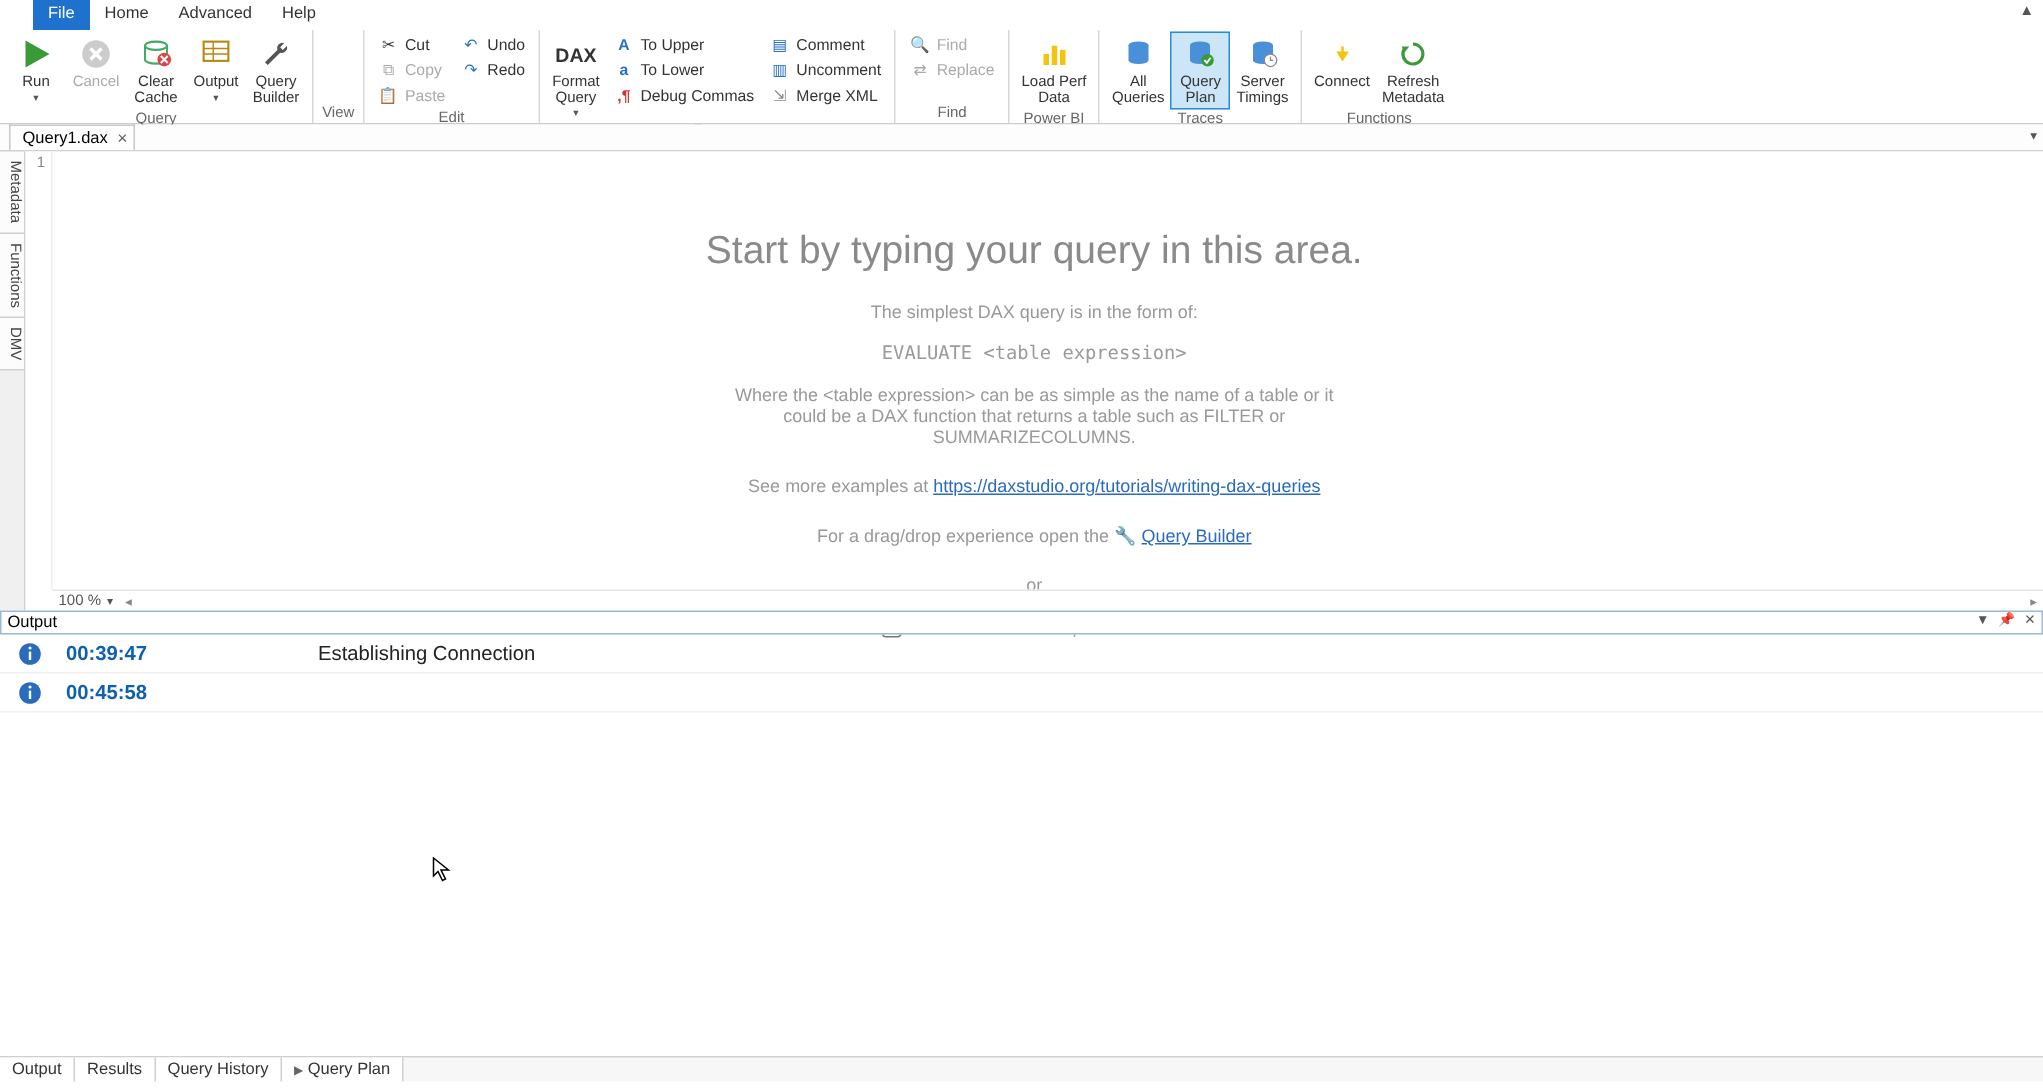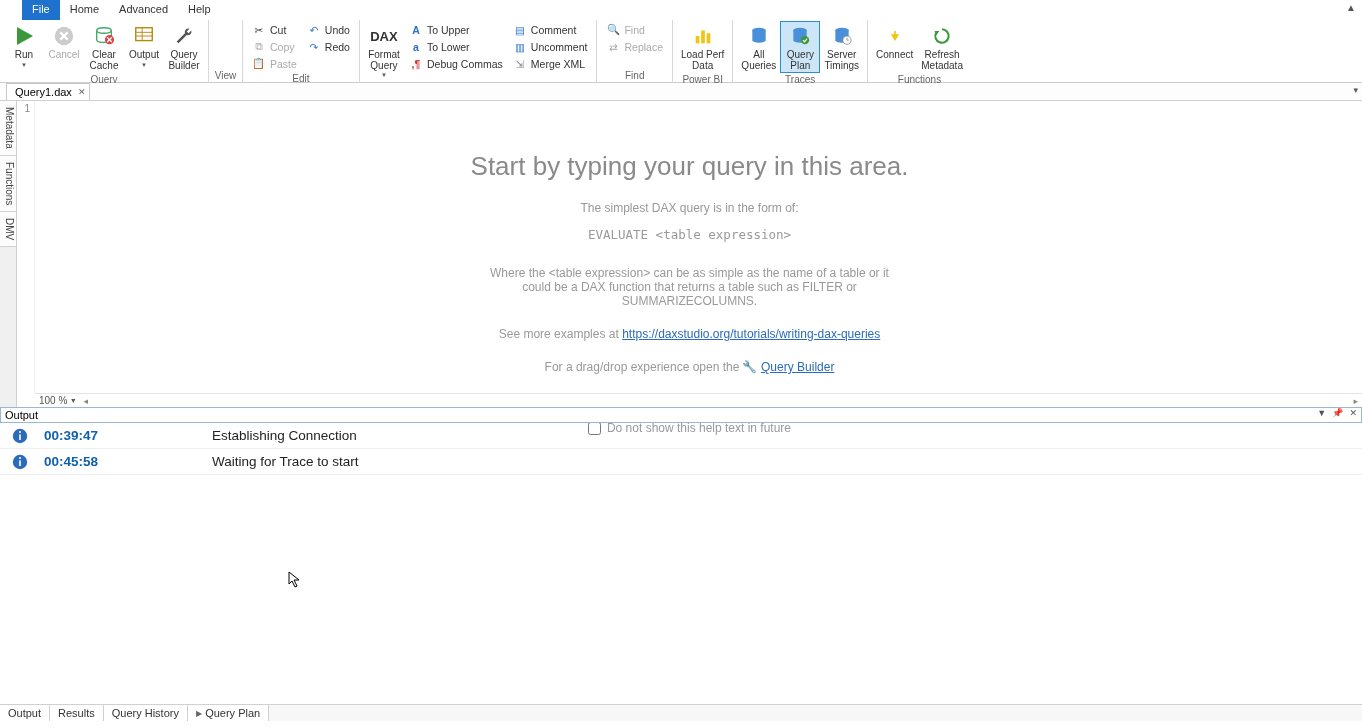--- a/index.html
+++ b/index.html
@@ -331,21 +331,21 @@
     <div class="side-tab">Metadata</div>
     <div class="side-tab">Functions</div>
     <div class="side-tab">DMV</div>
   </div>
   <div class="editor-wrap">
     <div class="gutter"><span>1</span></div>
     <div class="placeholder">
       <div class="h1">Start by typing your query in this area.</div>
       <div class="p">The simplest DAX query is in the form of:</div>
       <div class="code">EVALUATE &lt;table expression&gt;</div>
-      <div class="p" style="max-width:400px; margin:24px auto 0">Where the &lt;table expression&gt; can be as simple as the name of a table or it could be a DAX function that returns a table such as FILTER or SUMMARIZECOLUMNS.</div>
+      <div class="p" style="max-width:400px; margin:14px auto 0">Where the &lt;table expression&gt; can be as simple as the name of a table or it could be a DAX function that returns a table such as FILTER or SUMMARIZECOLUMNS.</div>
       <div class="p">
         <span>See more examples at </span><a href="#">https://daxstudio.org/tutorials/writing-dax-queries</a>
       </div>
       <div class="p">
         <span>For a drag/drop experience open the </span>
         <span>🔧</span>
         <a href="#">Query Builder</a>
       </div>
       <div class="p">or</div>
       <div class="cb">
@@ -387,21 +387,20 @@
       <div class="row">
         <span class="ic">
           <svg viewBox="0 0 20 20">
             <circle cx="10" cy="10" r="9" fill="#2a6bbb"></circle>
             <rect x="9" y="8" width="2" height="7" fill="#fff"></rect>
             <circle cx="10" cy="5" r="1.3" fill="#fff"></circle>
           </svg>
         </span>
     <span class="st">00:45:58</span>
     <span class="du"></span>
-    <span class="tx">Waiting for Trace to start</span>
       </div>
     </div>
 </div>
 
 <svg class="cursor" viewBox="0 0 14 18">
     <path d="M1 1 L1 13 L4 10 L7 16 L9 15 L6 9 L11 9 Z" fill="#fff" stroke="#000" stroke-width="1"></path>
   </svg>
 
 <div class="bottom-tabs">
   <div class="btab">Output</div>

